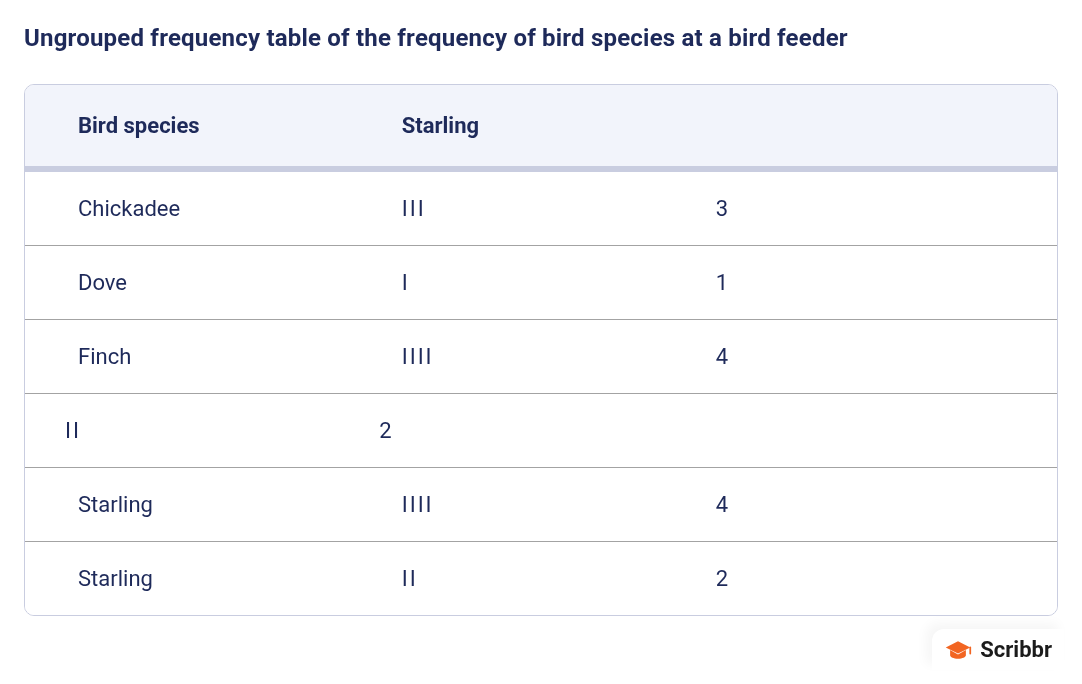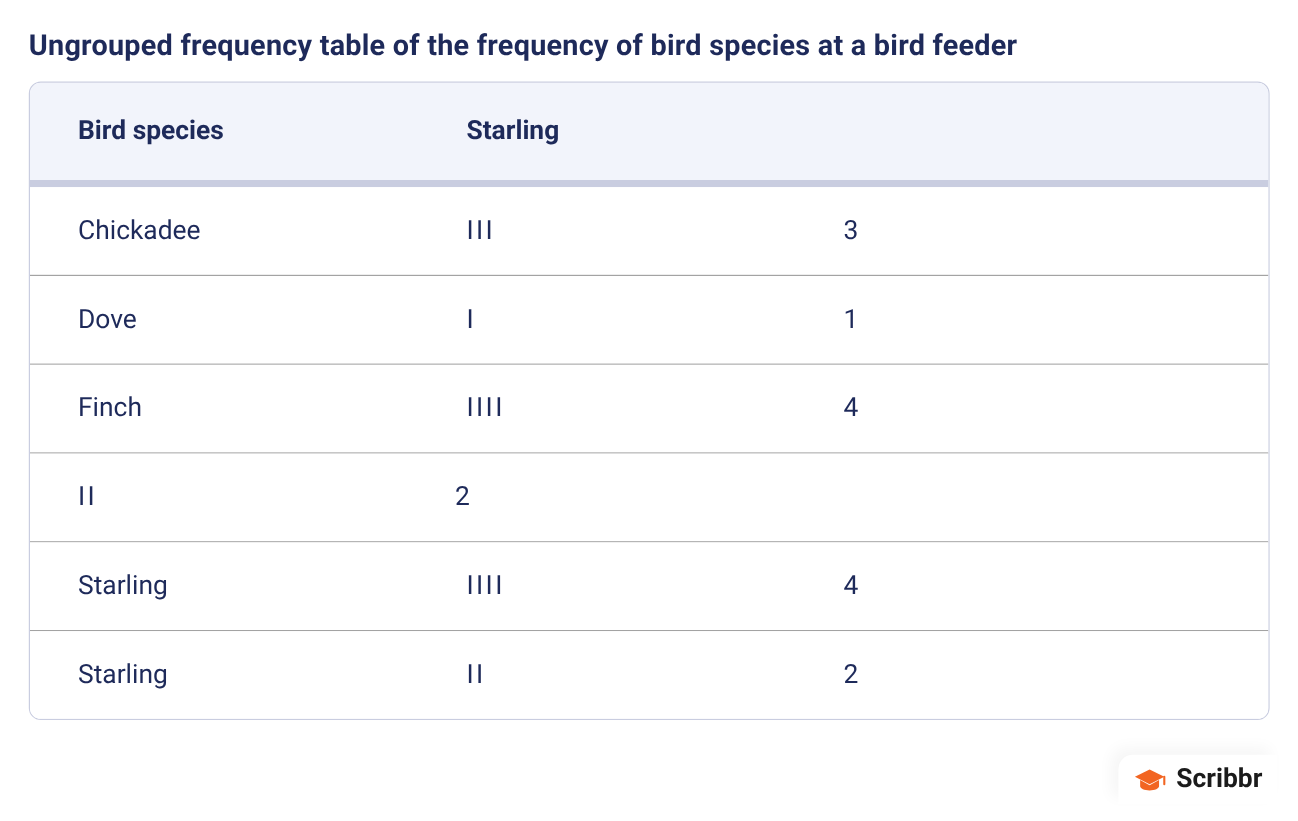--- a/index.html
+++ b/index.html
@@ -9,40 +9,40 @@
     width: 1082px;
     height: 684px;
     padding: 24px 24px 0 24px;
     position: relative;
     color: #1e2a5a;
   }
   .title {
     font-size: 24px;
     font-weight: 700;
     color: #1e2a5a;
-    margin-bottom: 16px;
+    margin-bottom: 32px;
     letter-spacing: 0.2px;
   }
   .table-wrap {
     border: 1px solid #c9cde0;
     border-radius: 10px;
     overflow: hidden;
   }
   .thead {
     display: flex;
     background: #f2f4fb;
     padding: 28px 40px;
     border-bottom: 6px solid #c9cde0;
   }
   .thead .col {
     font-size: 22px;
     font-weight: 700;
     color: #1e2a5a;
   }
-  .col.species { flex: 0 0 34%; }
+  .col.species { flex: 0 0 34%; margin-left: 13px; }
   .col.tally   { flex: 0 0 33%; }
   .col.freq    { flex: 0 0 33%; }
   .row {
     display: flex;
     padding: 24px 40px;
     border-bottom: 1px solid #a3a3a3;
     background: #ffffff;
   }
   .row:last-child { border-bottom: none; }
   .row .col {

